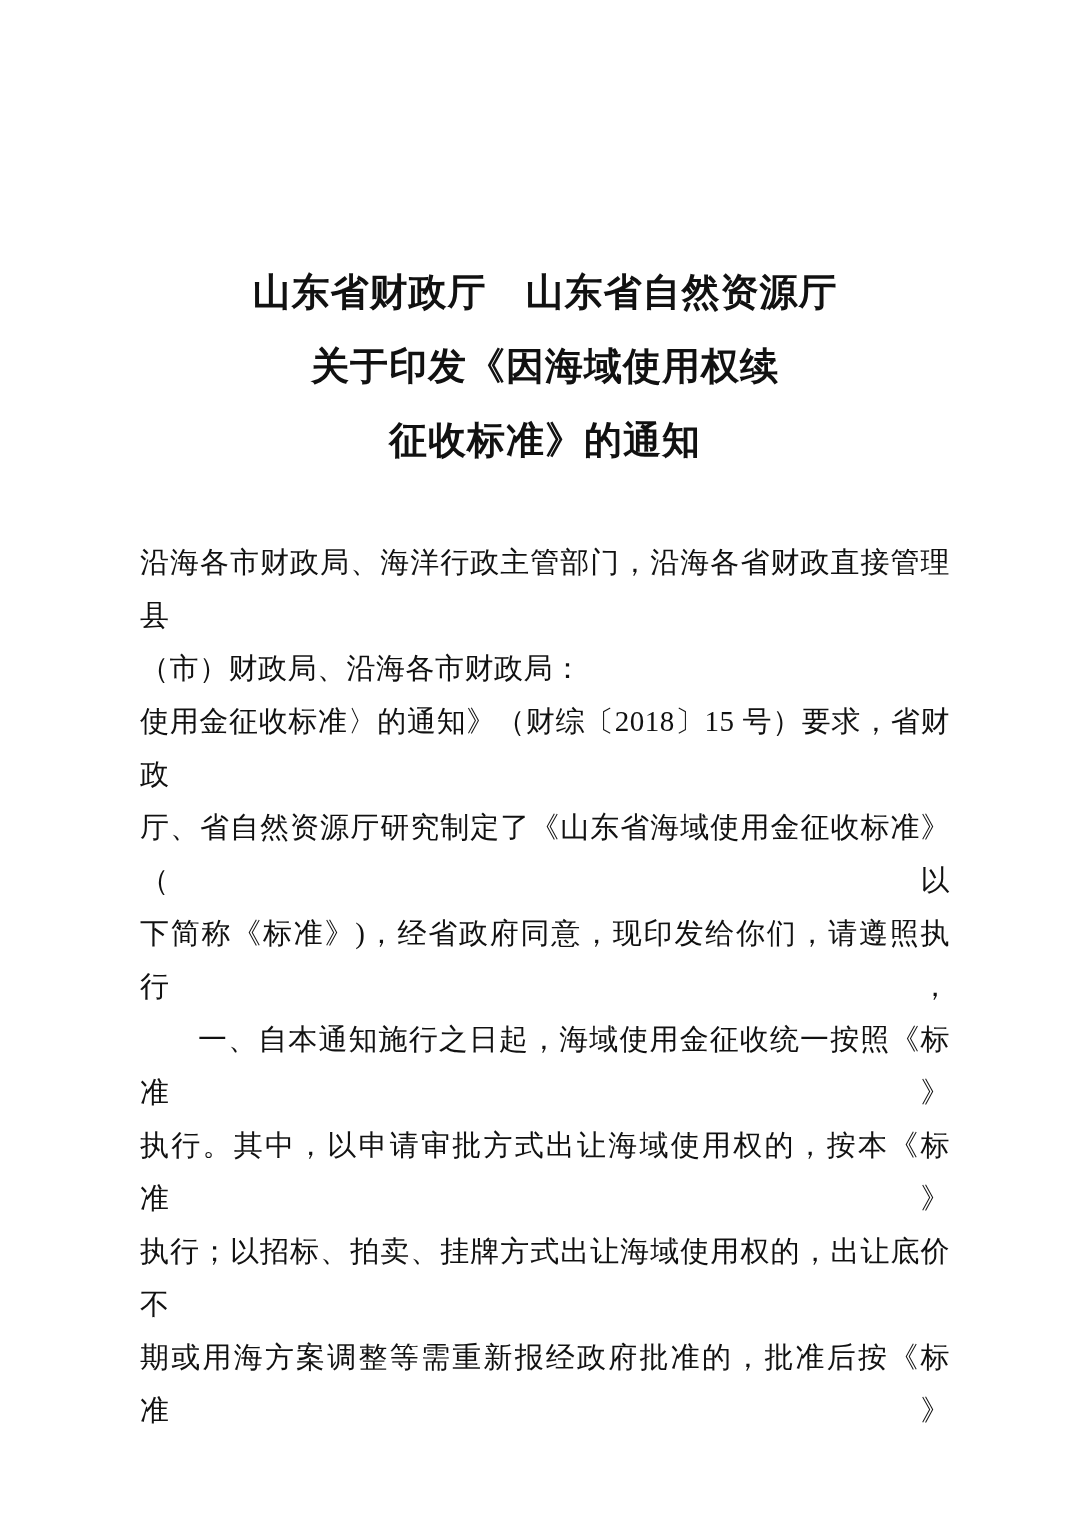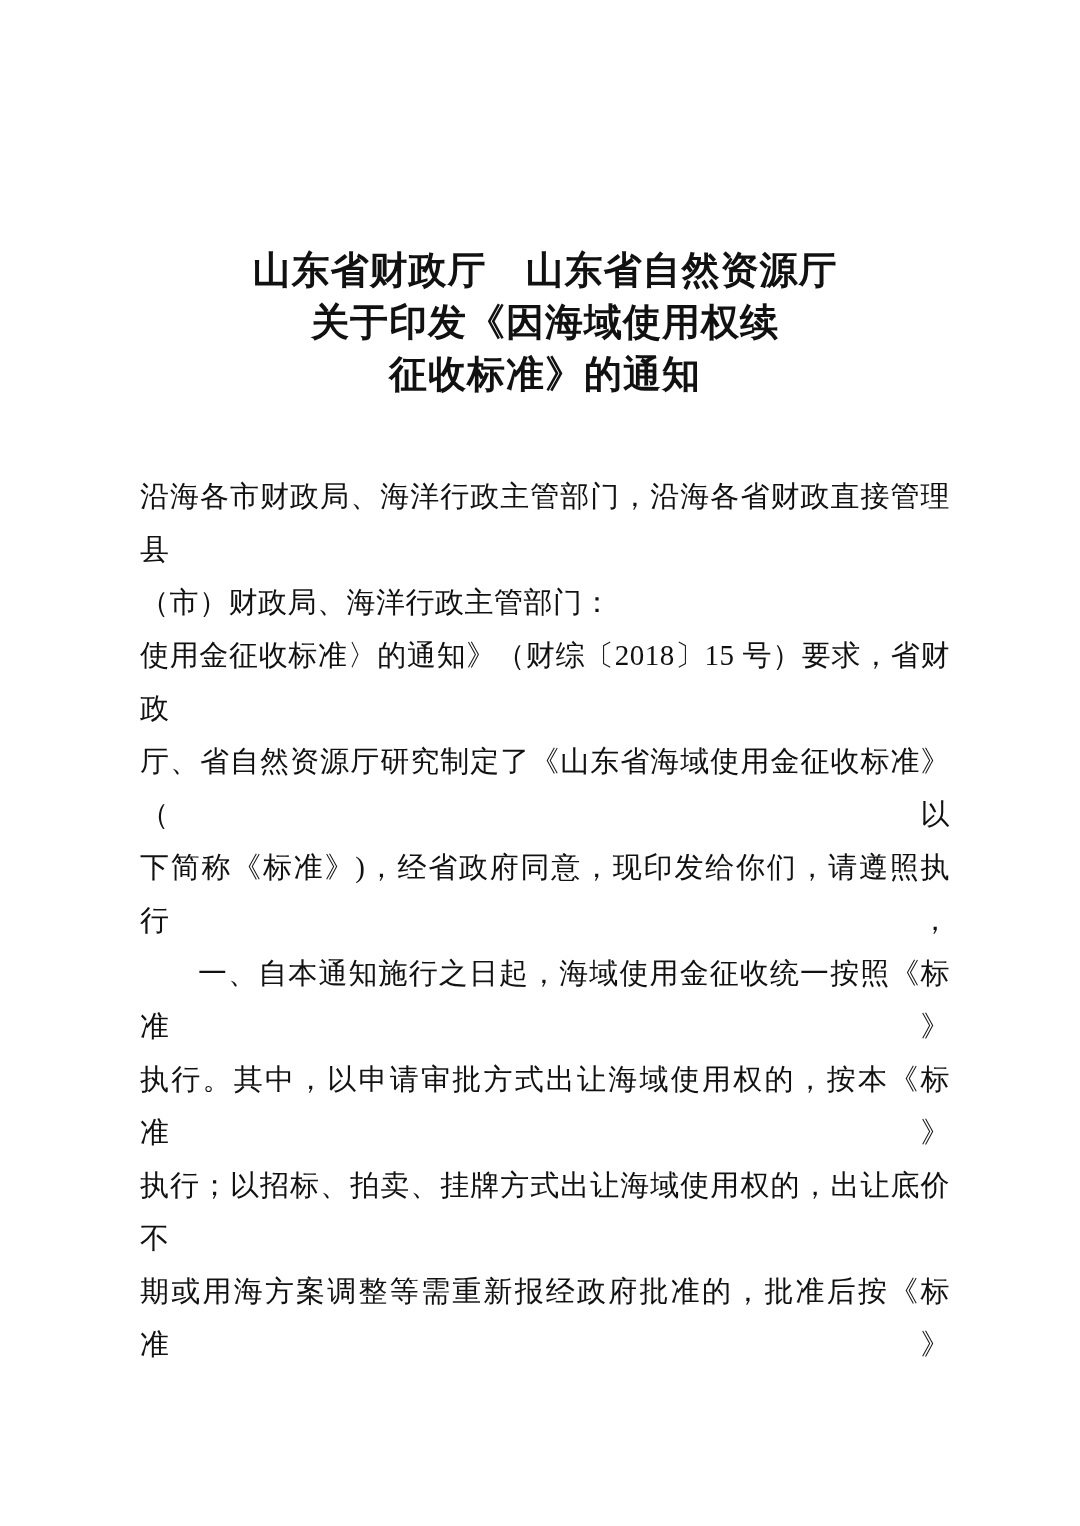--- a/index.html
+++ b/index.html
@@ -21,20 +21,21 @@
   }
   .title {
     text-align: center;
     font-size: 38px;
     line-height: 52px;
     font-weight: bold;
     letter-spacing: 1px;
   }
   .title-line {
     white-space: nowrap;
+    margin-top: 22px;
   }
   .body {
     margin-top: 70px;
     font-size: 29px;
     line-height: 53px;
   }
   .line {
     text-align: justify;
     text-align-last: justify;
     text-justify: inter-character;
@@ -53,21 +54,21 @@
 <div class="page">
 
   <div class="title">
     <div class="title-line">山东省财政厅　山东省自然资源厅</div>
     <div class="title-line">关于印发《因海域使用权续</div>
     <div class="title-line">征收标准》的通知</div>
   </div>
 
   <div class="body">
     <div class="line">沿海各市财政局、海洋行政主管部门，沿海各省财政直接管理县</div>
-    <div class="line short">（市）财政局、海洋行政主管部门：</div>
+    <div class="line short">（市）财政局、沿海各市财政局：</div>
     <div class="line">使用金征收标准〉的通知》（财综〔2018〕15 号）要求，省财政</div>
     <div class="line">厅、省自然资源厅研究制定了《山东省海域使用金征收标准》（以</div>
     <div class="line">下简称《标准》)，经省政府同意，现印发给你们，请遵照执行，</div>
     <div class="line indent">一、自本通知施行之日起，海域使用金征收统一按照《标准》</div>
     <div class="line">执行。其中，以申请审批方式出让海域使用权的，按本《标准》</div>
     <div class="line">执行；以招标、拍卖、挂牌方式出让海域使用权的，出让底价不</div>
     <div class="line">期或用海方案调整等需重新报经政府批准的，批准后按《标准》</div>
 
   </div>
 

